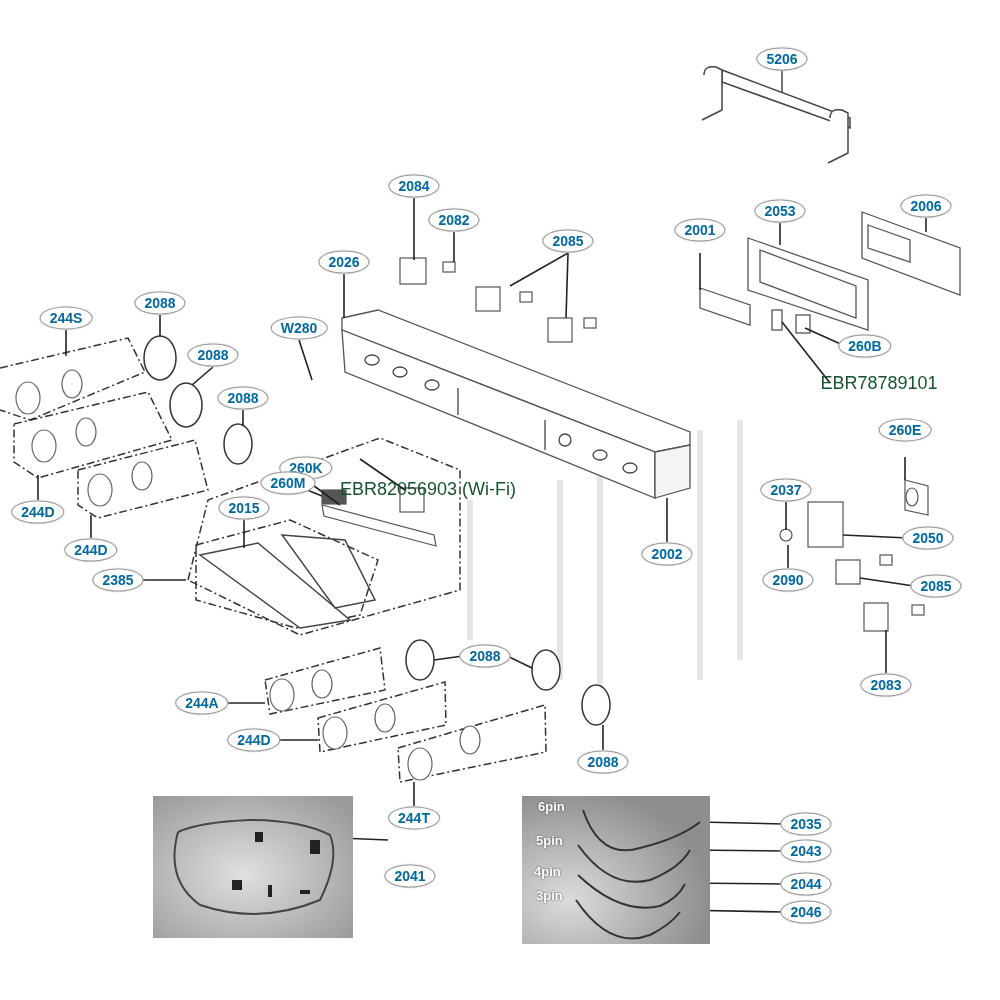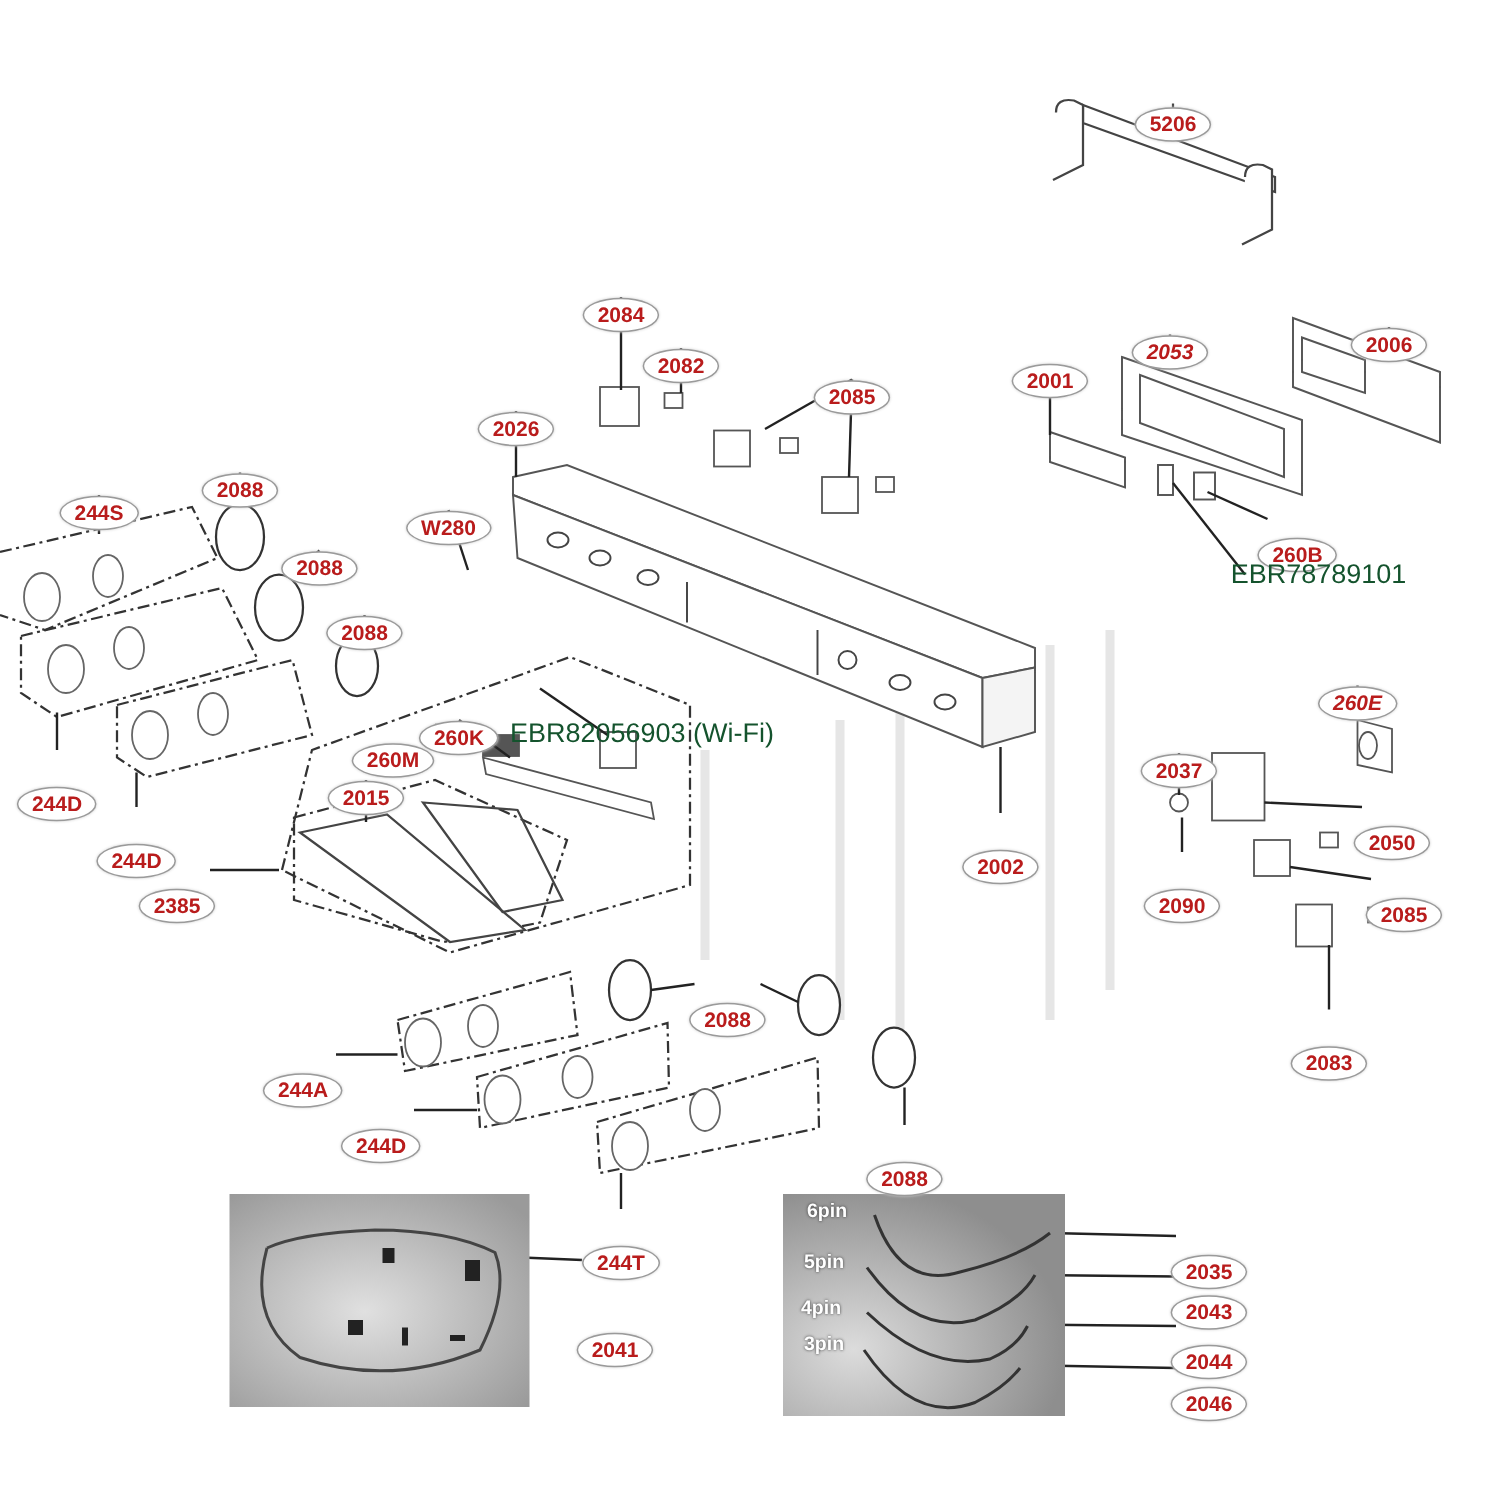--- a/index.html
+++ b/index.html
@@ -1,20 +1,20 @@
 <!DOCTYPE html>
 <html><head>
 <meta charset="utf-8">
 <style>
   html,body{margin:0;padding:0;background:#fff;}
   body{width:1000px;height:1000px;position:relative;overflow:hidden;font-family:"Liberation Sans",sans-serif;}
   svg{position:absolute;left:0;top:0;}
   .lbl{position:absolute;transform:translate(-50%,-50%);border:1.5px solid #9a9a9a;border-radius:50%;background:#fff;
-       font-weight:bold;font-size:14px;color:#b91c1c;padding:3px 9px;white-space:nowrap;line-height:15px;
-       box-shadow:0 0 2px #ccc;margin-top:24px;}
+       font-weight:bold;font-size:14px;color:#0369a1;padding:3px 9px;white-space:nowrap;line-height:15px;
+       box-shadow:0 0 2px #ccc;}
   .txt{position:absolute;transform:translate(-50%,-50%);font-weight:normal;font-size:18px;color:#14532d;white-space:nowrap;}
   .pin{position:absolute;color:#fff;font-weight:bold;font-size:13px;text-shadow:0 0 2px #333;}
 </style>
 </head>
 <body>
 
 <svg width="1000" height="1000" viewBox="0 0 1000 1000">
 
   <g stroke="#e6e6e6" stroke-width="6" fill="none">
     <path d="M560 480 L560 680 M600 470 L600 700 M700 430 L700 680 M740 420 L740 660 M470 500 L470 640"></path>
@@ -190,33 +190,33 @@
     <path d="M578 875 Q620 915 660 906 Q678 898 685 884"></path>
     <path d="M576 900 Q610 950 650 935 Q670 925 680 912"></path>
   </g>
 </svg>
 
 <div id="labels">
     <div class="lbl" style="left: 782px; top: 59px;">5206</div>
     <div class="lbl" style="left: 414px; top: 186px;">2084</div>
     <div class="lbl" style="left: 454px; top: 220px;">2082</div>
     <div class="lbl" style="left: 568px; top: 241px;">2085</div>
-    <div class="lbl" style="left: 780px; top: 211px; font-style: italic;">2053</div>
+    <div class="lbl" style="left: 780px; top: 211px;">2053</div>
     <div class="lbl" style="left: 926px; top: 206px;">2006</div>
     <div class="lbl" style="left: 700px; top: 230px;">2001</div>
     <div class="lbl" style="left: 344px; top: 262px;">2026</div>
     <div class="lbl" style="left: 66px; top: 318px;">244S</div>
     <div class="lbl" style="left: 160px; top: 303px;">2088</div>
     <div class="lbl" style="left: 213px; top: 355px;">2088</div>
     <div class="lbl" style="left: 299px; top: 328px;">W280</div>
     <div class="lbl" style="left: 243px; top: 398px;">2088</div>
     <div class="lbl" style="left: 865px; top: 346px;">260B</div>
-    <div class="lbl" style="left: 905px; top: 445px; font-style: italic;">260E</div>
+    <div class="lbl" style="left: 905px; top: 430px;">260E</div>
     <div class="lbl" style="left: 306px; top: 468px;">260K</div>
-    <div class="lbl" style="left: 262px; top: 483px; text-align: right;">260M</div>
+    <div class="lbl" style="left: 288px; top: 483px; text-align: right;">260M</div>
     <div class="lbl" style="left: 244px; top: 508px;">2015</div>
     <div class="lbl" style="left: 786px; top: 490px;">2037</div>
     <div class="lbl" style="left: 38px; top: 512px;">244D</div>
     <div class="lbl" style="left: 928px; top: 538px;">2050</div>
     <div class="lbl" style="left: 91px; top: 550px;">244D</div>
     <div class="lbl" style="left: 667px; top: 554px;">2002</div>
     <div class="lbl" style="left: 788px; top: 580px;">2090</div>
     <div class="lbl" style="left: 118px; top: 580px;">2385</div>
     <div class="lbl" style="left: 936px; top: 586px;">2085</div>
     <div class="lbl" style="left: 485px; top: 656px;">2088</div>

